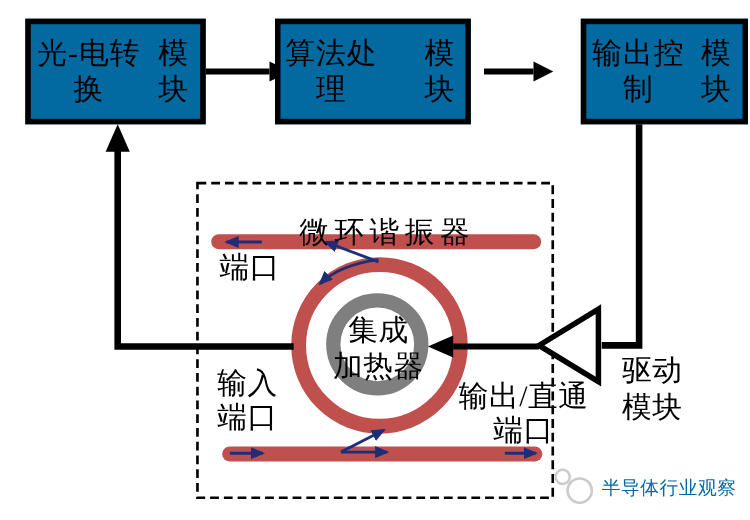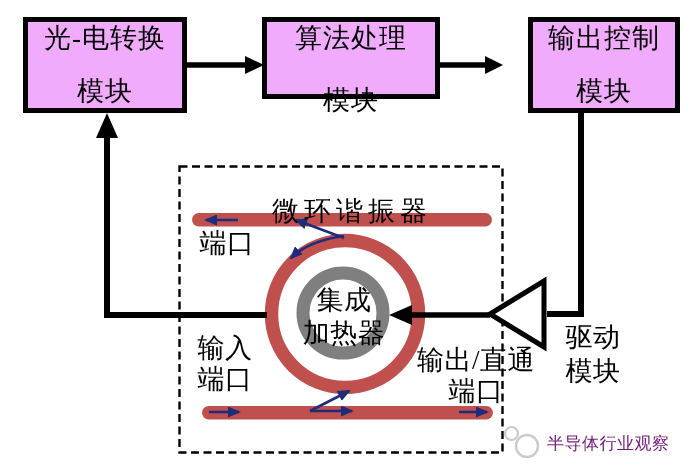--- a/index.html
+++ b/index.html
@@ -2,34 +2,34 @@
 <html><head>
 <meta charset="utf-8">
 <style>
   html,body{margin:0;padding:0;background:#ffffff;}
   #canvas{
     position:relative;width:682px;height:473px;background:#ffffff;overflow:hidden;
     font-family:"Liberation Serif","DejaVu Serif",serif;color:#000;
   }
   #diagram-svg{position:absolute;left:0;top:0;z-index:1;}
   .box{
-    position:absolute;box-sizing:border-box;border:5px solid #000;background:#f0abfc;
-    display:flex;flex-direction:column;align-items:center;justify-content:space-between;
+    position:absolute;box-sizing:border-box;border:5px solid #000;background:#0369a1;
+    display:flex;flex-direction:row;align-items:center;justify-content:center;
     font-size:27px;line-height:33px;text-align:center;z-index:2;letter-spacing:1px;
   }
   .lbl{
     position:absolute;text-align:center;font-size:27px;line-height:31px;z-index:3;
     letter-spacing:0.5px;white-space:nowrap;
   }
   #resonator-title{letter-spacing:5px;}
   #driver-label{line-height:34px;font-family:Liberation Mono, monospace;}
   #heater-label{line-height:33px;}
   #watermark-text{
     position:absolute;left:547px;top:432px;z-index:3;
-    font-size:17px;letter-spacing:0.5px;color:#701a75;
+    font-size:17px;letter-spacing:0.5px;color:#0369a1;
     text-shadow:-1px -1px 0 #ffffff;white-space:nowrap;
   }
 </style>
 </head>
 <body>
 
 <div id="canvas">
 
   <svg id="diagram-svg" width="682" height="473" viewBox="0 0 682 473">
     <defs>
@@ -72,21 +72,21 @@
     <g fill="none" stroke="#cbcbcb">
       <circle cx="527" cy="446" r="11" stroke-width="2.4"></circle>
       <circle cx="511.5" cy="433.5" r="6.5" stroke-width="2.2"></circle>
     </g>
   </svg>
 
   <div class="box" style="left:23px;top:17px;width:164px;height:96px;">
     <div>光-电转换</div>
     <div>模块</div>
   </div>
-  <div class="box" style="left:262px;top:17px;width:178px;height:82px;gap:29px;">
+  <div class="box" style="left:250px;top:17px;width:178px;height:96px;gap:29px;">
     <div>算法处理</div>
     <div>模块</div>
   </div>
   <div class="box" style="left:528px;top:17px;width:152px;height:96px;">
     <div>输出控制</div>
     <div>模块</div>
   </div>
 
   <div id="resonator-title" class="lbl" style="left:252px;top:172px;width:200px;margin-top:24px;">微环谐振器</div>
 

